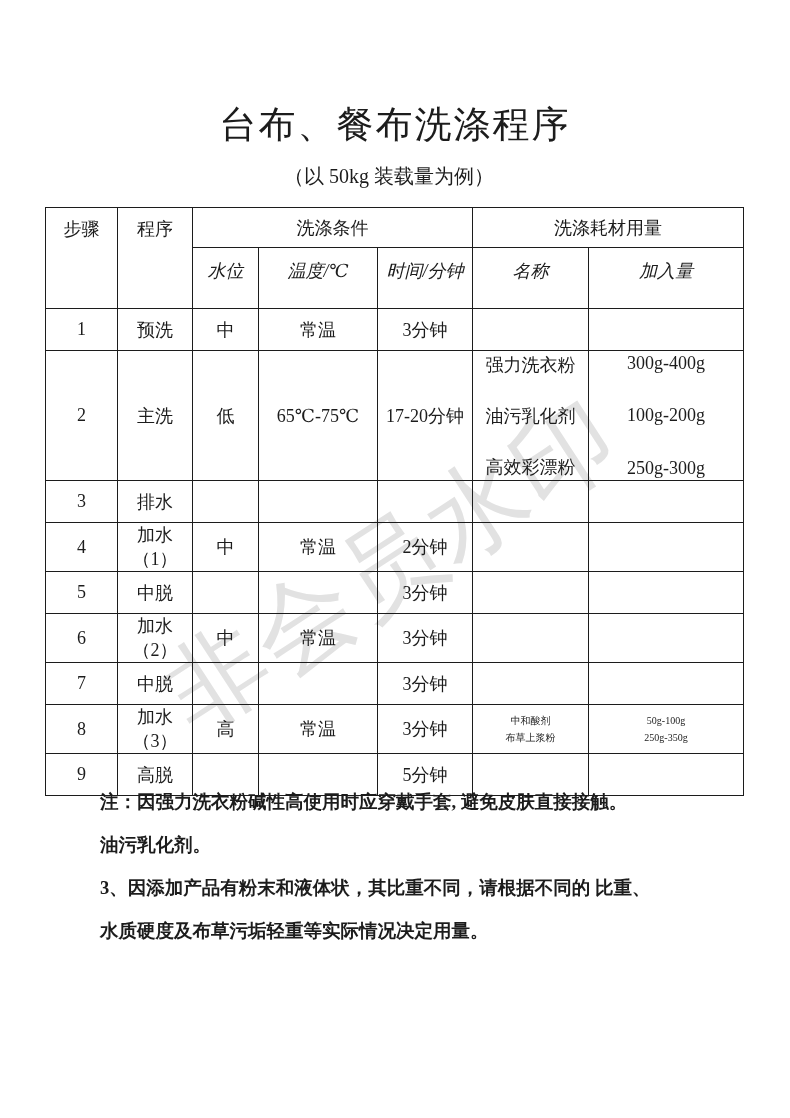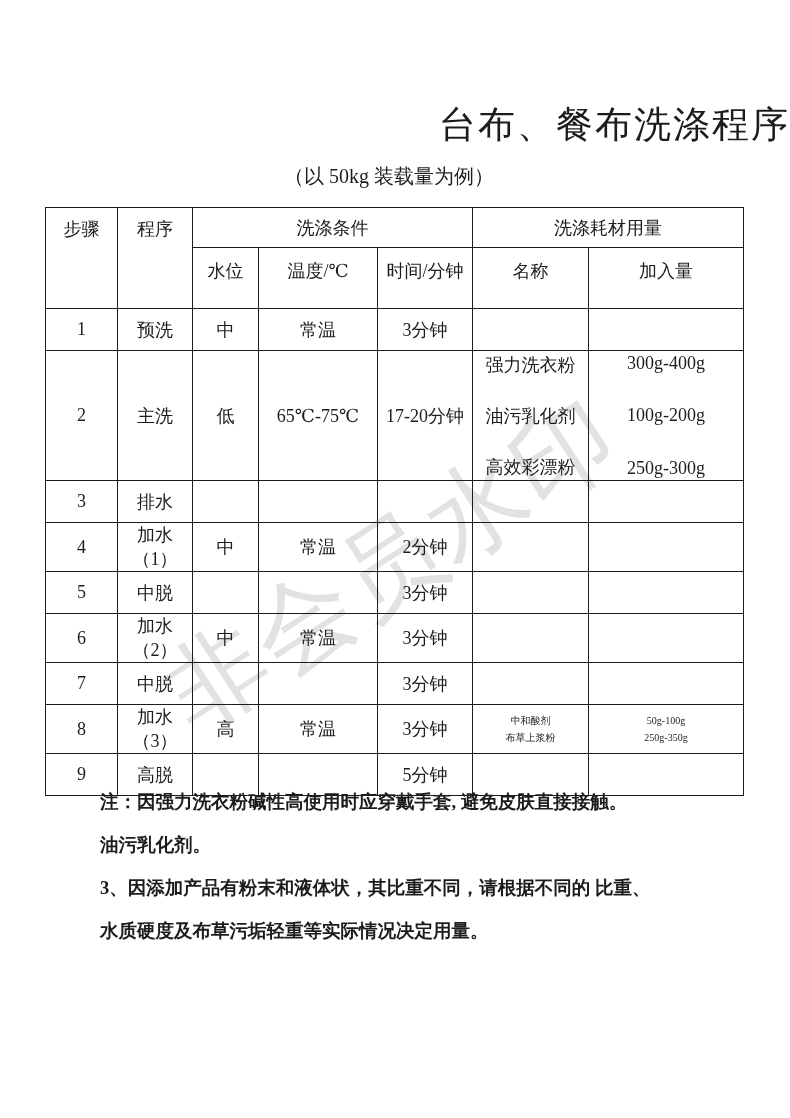--- a/index.html
+++ b/index.html
@@ -14,39 +14,39 @@
     background:#ffffff; overflow:hidden;
   }
   .watermark {
     position:absolute; left:392px; top:566px;
     transform:translate(-50%,-50%) rotate(-33deg);
     font-size:100px; letter-spacing:3px; white-space:nowrap;
     color:#e2e2e2; z-index:0; user-select:none;
   }
   .title {
     position:absolute; top:100px; left:0; width:790px;
-    text-align:right; font-size:37px; font-weight:400; z-index:1;
+    text-align:center; font-size:37px; font-weight:400; z-index:1;
     letter-spacing:2px;
   }
   .subtitle {
     position:absolute; top:163px; left:0; width:778px;
     text-align:center; font-size:20px; z-index:1;
   }
   table.wash-table {
     position:absolute; top:207px; left:45px; width:698px;
     border-collapse:collapse; table-layout:fixed;
     font-size:18px; z-index:1;
   }
   .wash-table td {
     border:1.5px solid #1c1c1c;
     text-align:center; vertical-align:middle;
     padding:0; overflow:hidden;
   }
   .wash-table thead tr.h1row { height:40px; }
-  .wash-table thead tr.h2row { height:61px; }
+  .wash-table thead tr.h2row { height:61px;font-style:italic; }
   .wash-table thead tr.h2row td { padding-bottom:14px; }
   .wash-table thead td.span2 { vertical-align:top; padding-top:9px; }
   .wash-table tbody tr { height:42px; }
   .wash-table tbody tr.tall { height:130px; }
   .stack {
     display:flex; flex-direction:column; justify-content:space-between;
     align-items:center; height:126px;
   }
   .stack.small { height:auto; font-size:10px; line-height:17px; }
   .notes {

